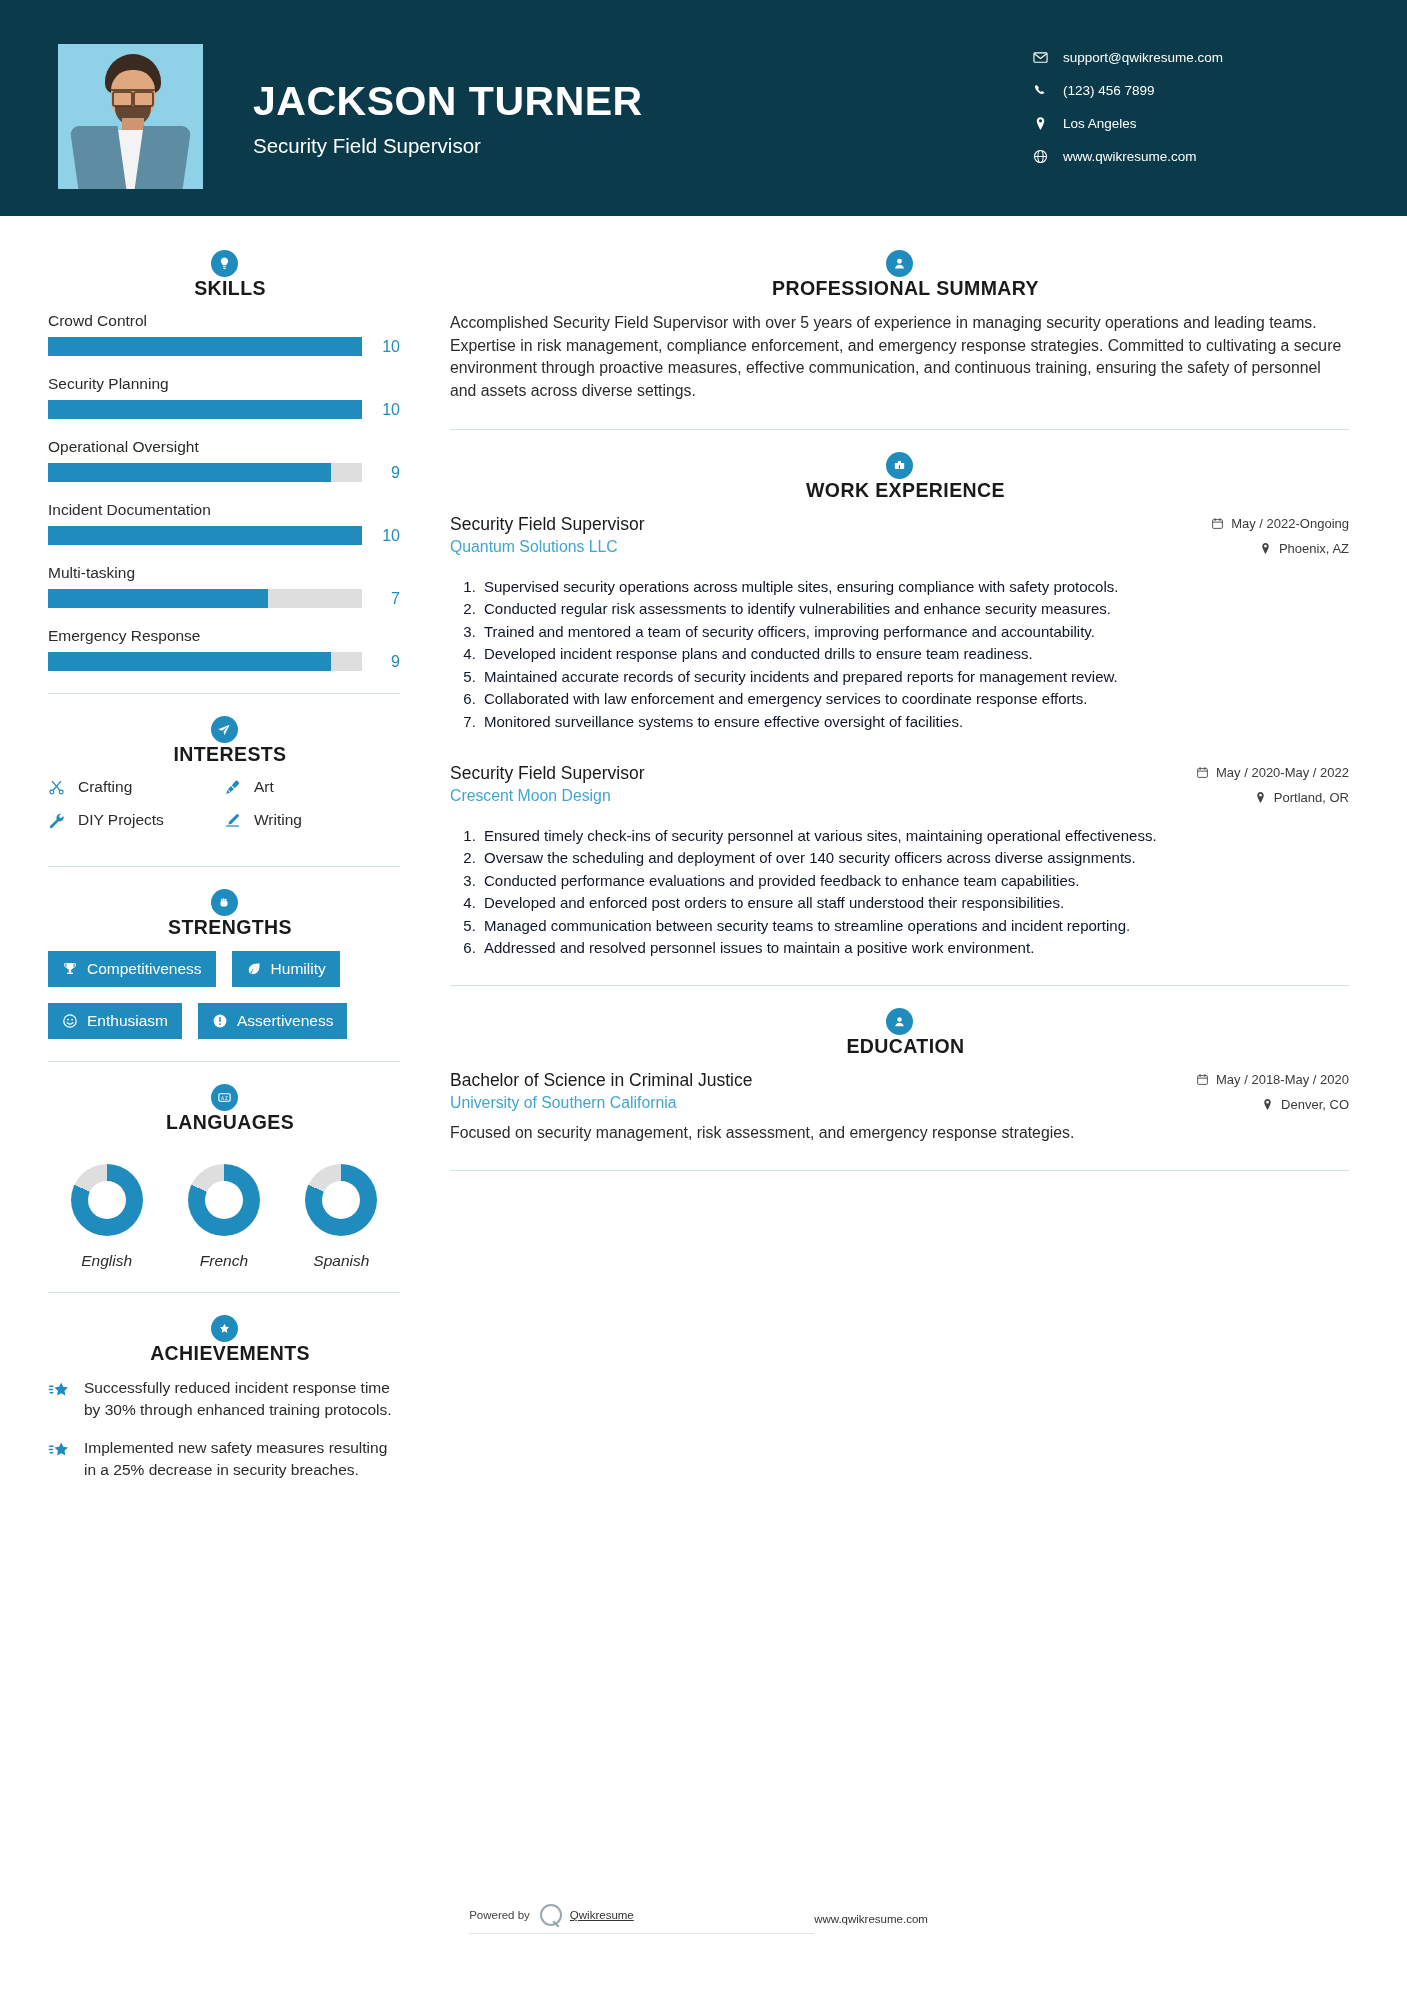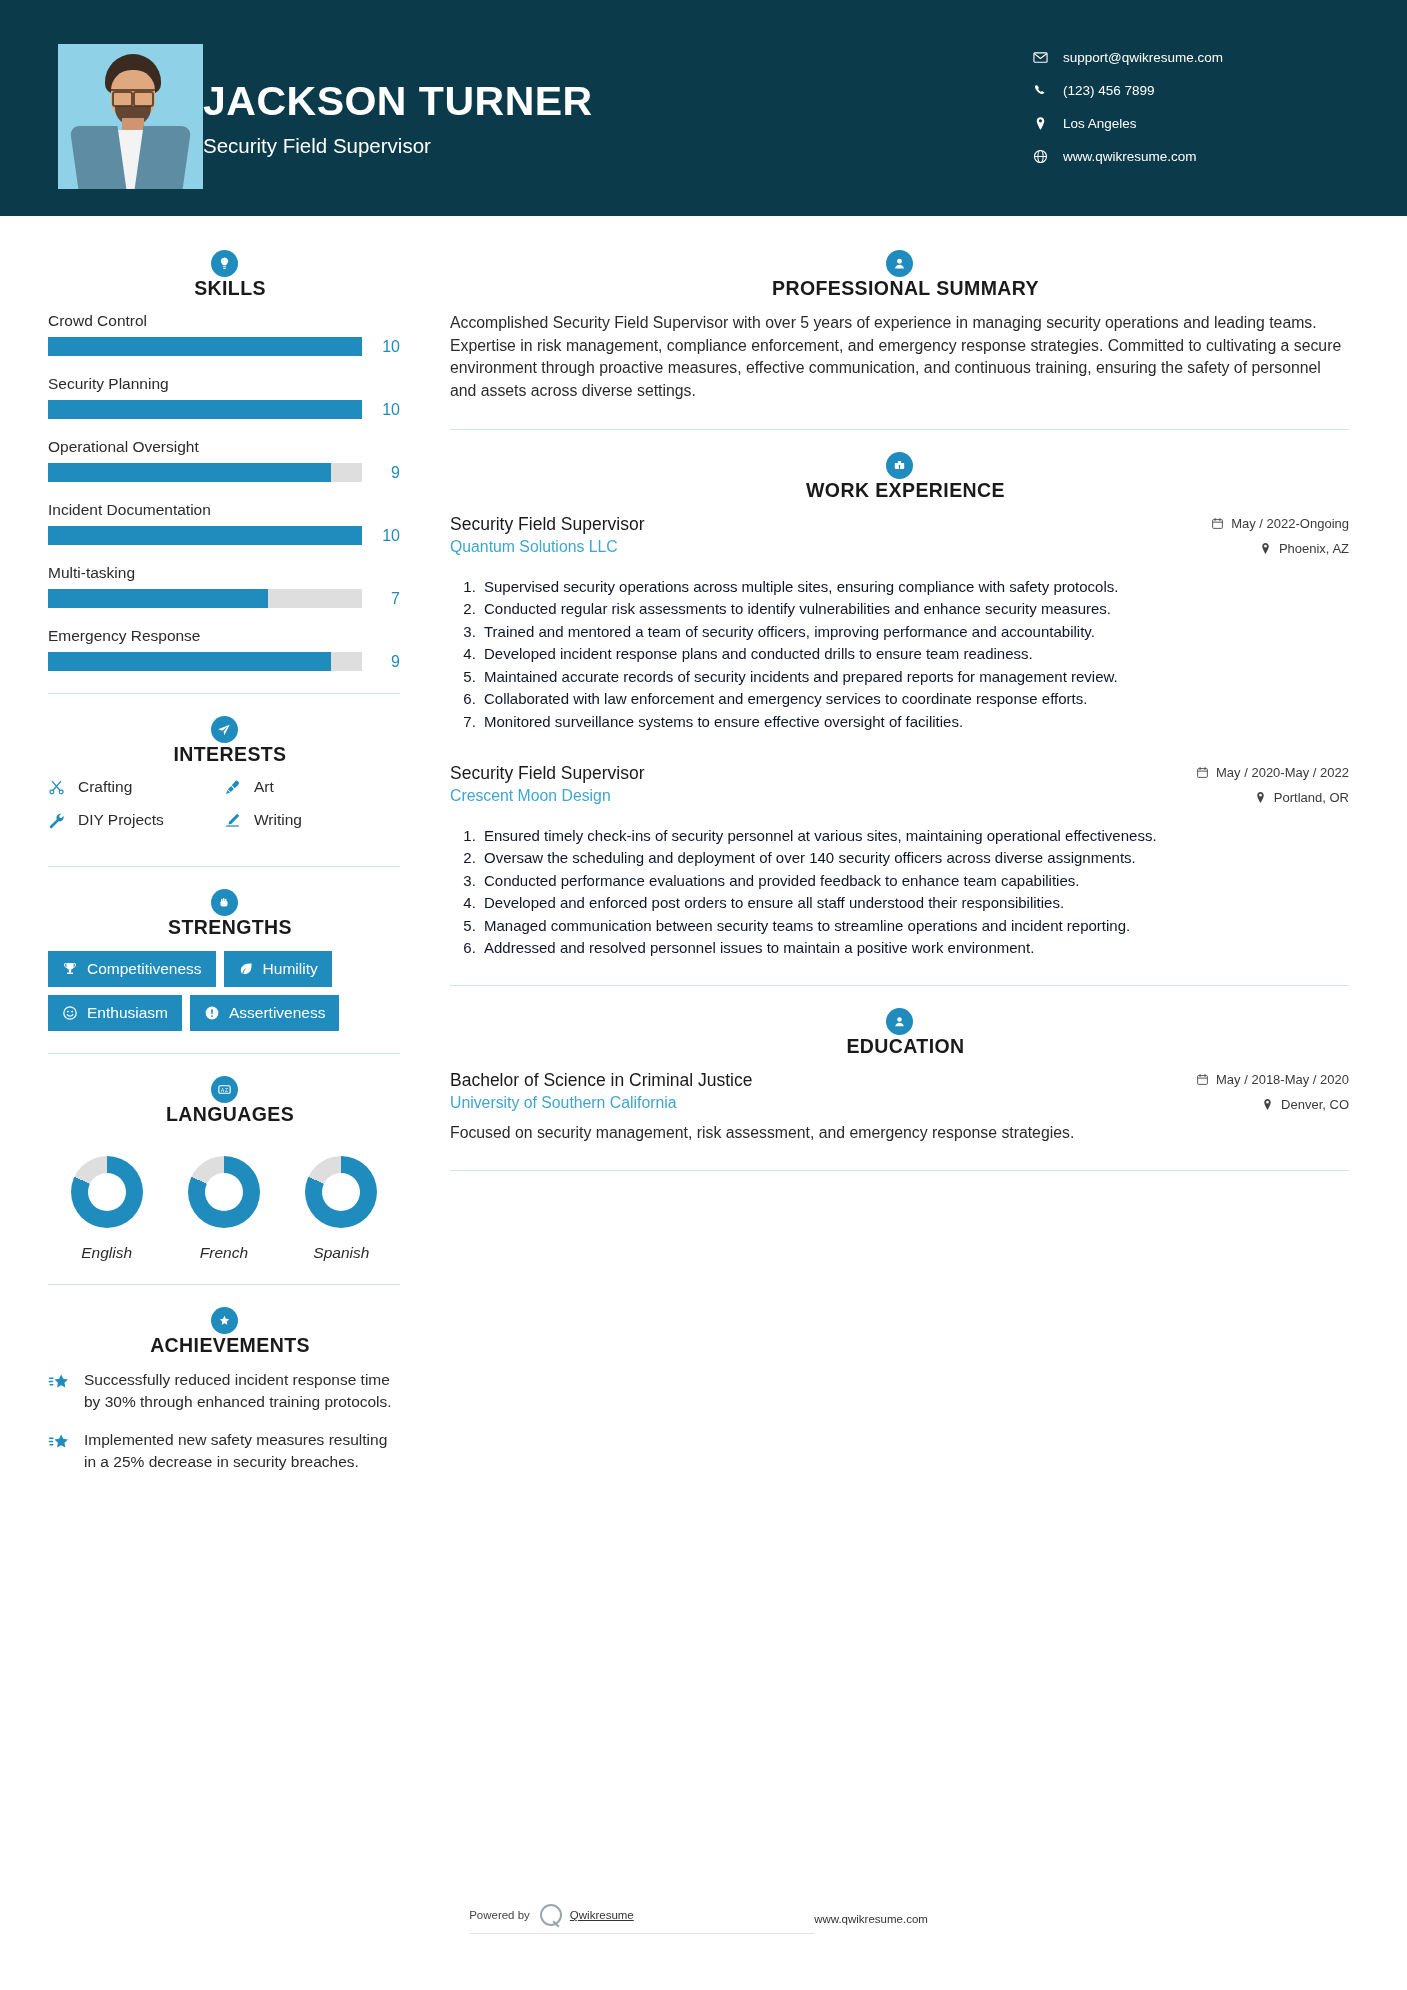--- a/index.html
+++ b/index.html
@@ -71,21 +71,21 @@
   }
   .photo .jacket-r {
     position: absolute; right: 16px; top: 82px; width: 48px; height: 64px;
     background: #5d8ca3; transform: skewX(-8deg); border-radius: 0 10px 0 0;
   }
   .photo .neck {
     position: absolute; left: 64px; top: 74px; width: 22px; height: 18px;
     background: #cf9570;
   }
 
-  .name-block { margin-top: 36px; }
+  .name-block { margin-left: 50px; margin-top: 36px; }
   .name {
     color: #ffffff;
     font-size: 41px;
     font-weight: bold;
     letter-spacing: 0.5px;
     line-height: 1.05;
   }
   .job-title {
     color: #ffffff;
     font-size: 20.5px;
@@ -199,21 +199,21 @@
   }
   .interest .ii {
     width: 24px; flex: 0 0 24px;
     color: #1f8cbd;
     font-size: 16px;
     display: flex; align-items: center;
   }
   .interest .ilabel { margin-left: 6px; }
 
   
-  .strengths { display: flex; flex-wrap: wrap; gap: 8px; }
+  .strengths { display: flex; flex-wrap: wrap; gap: 16px; }
   .strength {
     background: #1f8cbd;
     color: #ffffff;
     font-size: 15.5px;
     padding: 9px 14px;
     display: flex;
     align-items: center;
   }
   .strength .si { margin-right: 9px; font-size: 14px; display:flex; }
 

